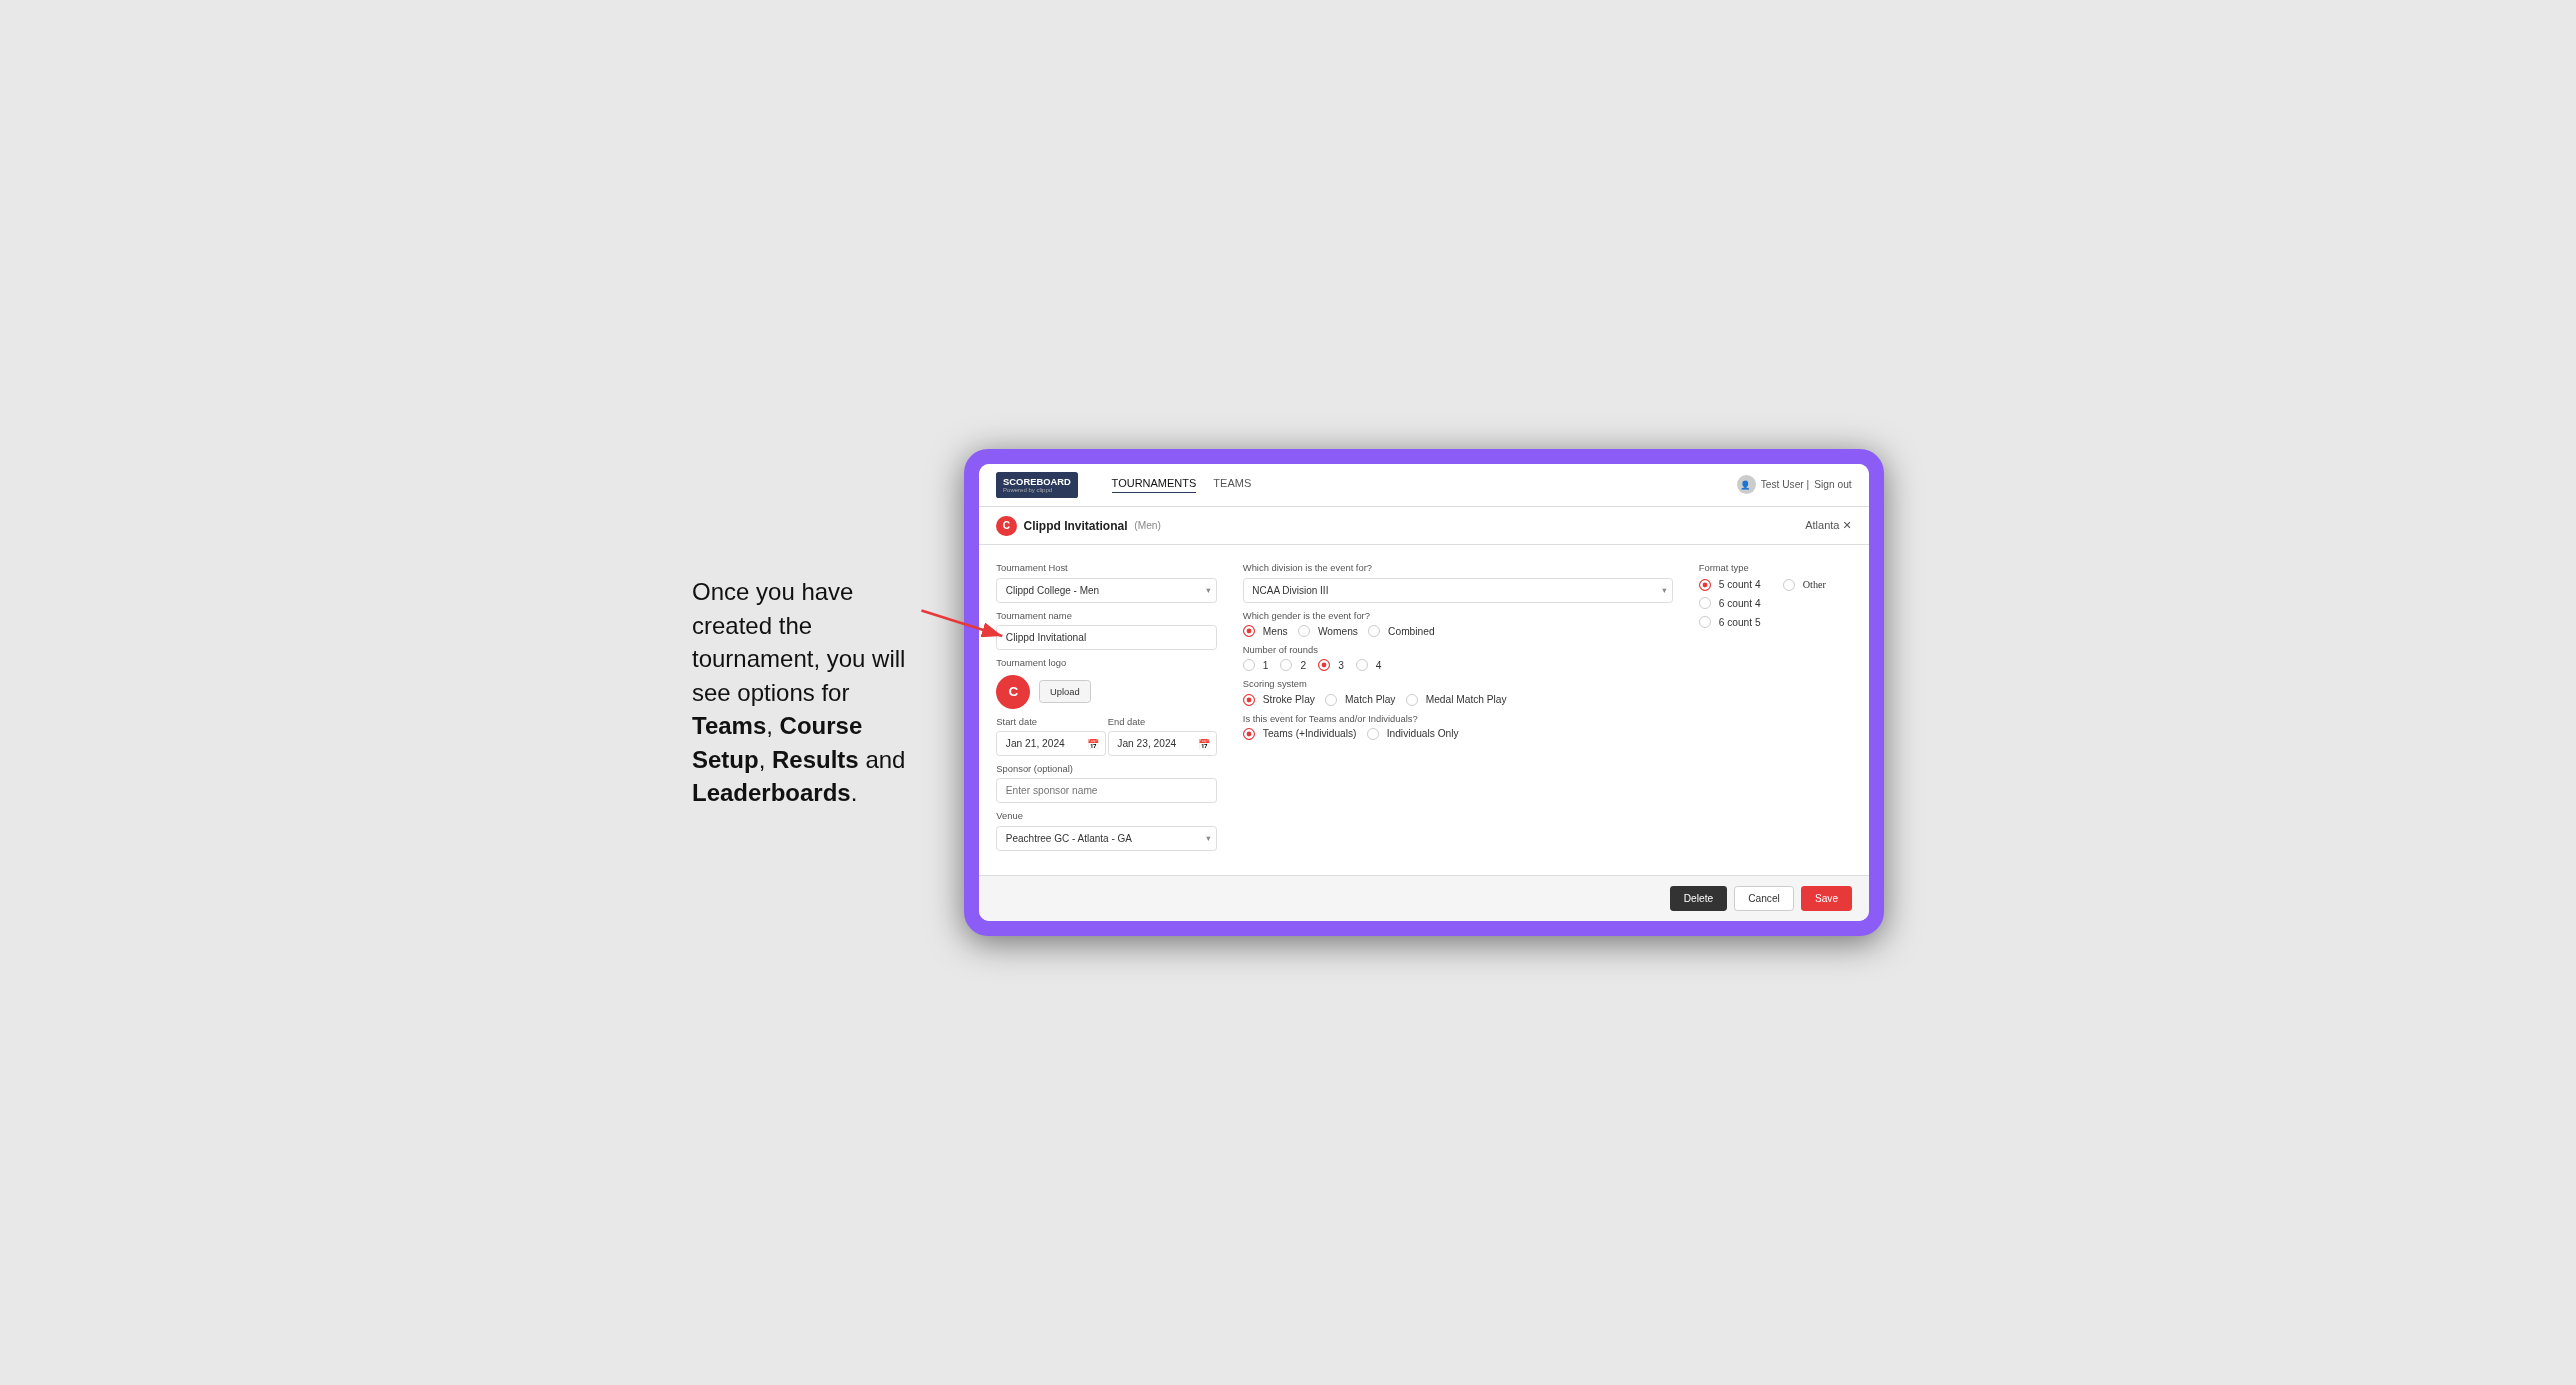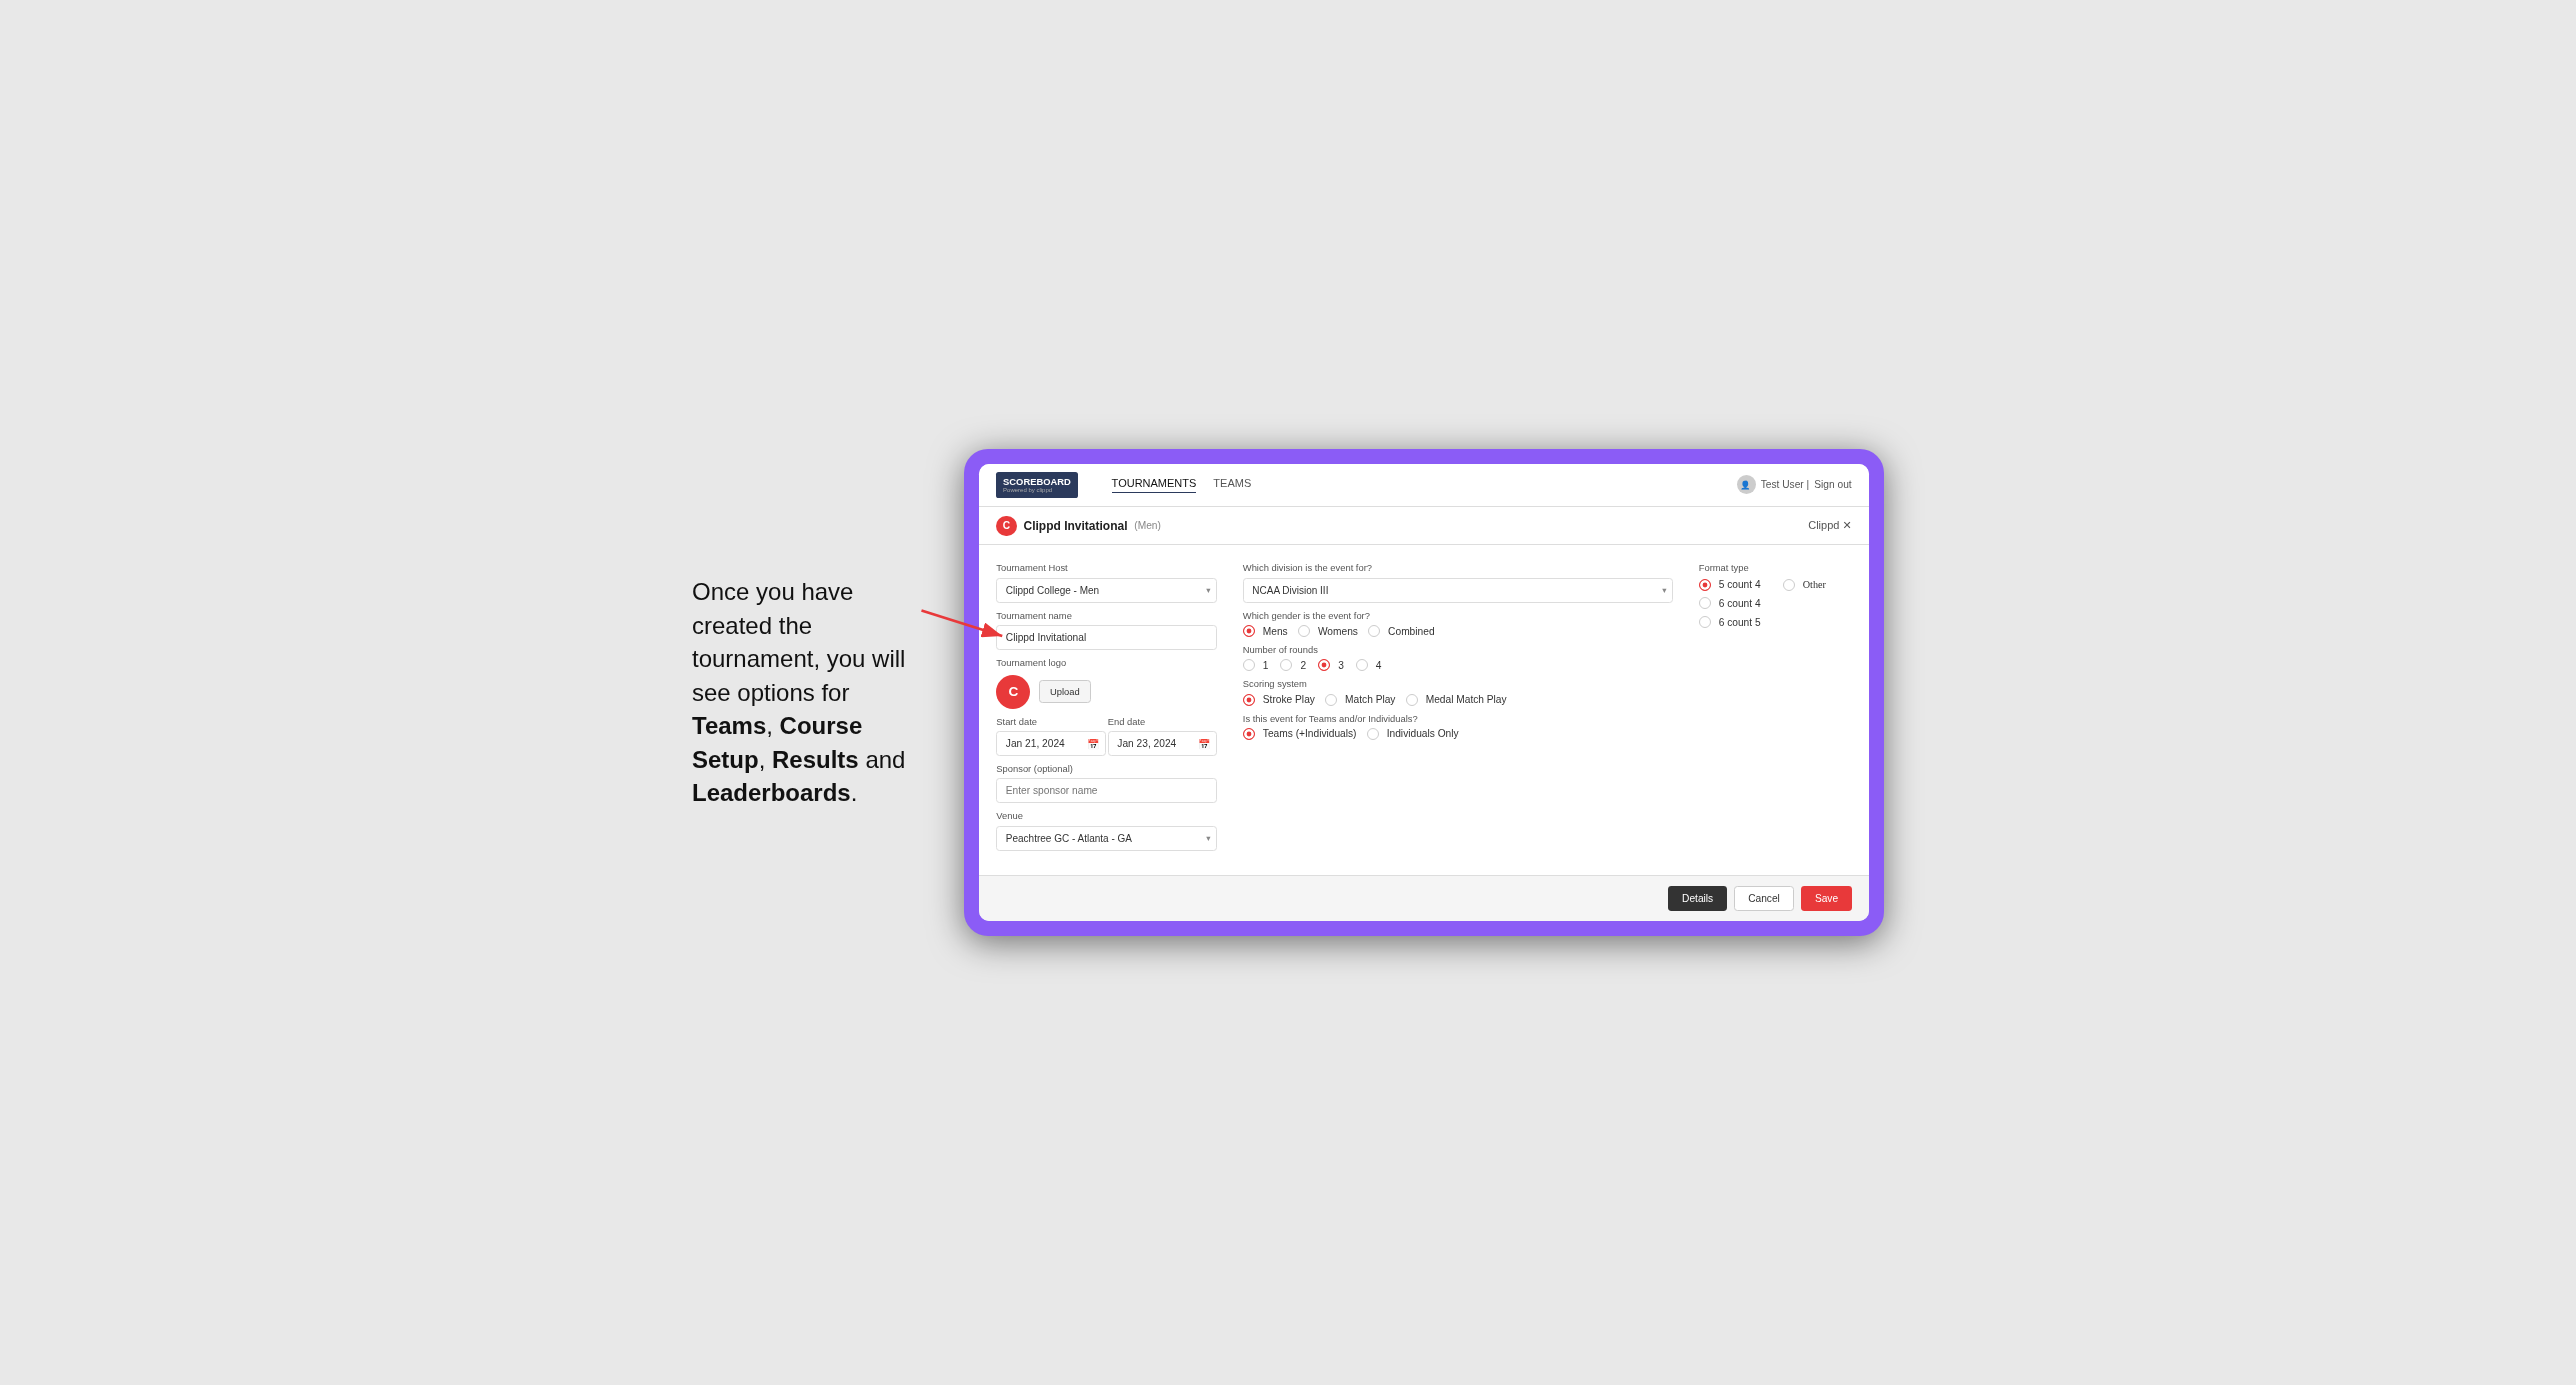--- a/index.html
+++ b/index.html
@@ -298,21 +298,21 @@
           <span style="cursor:pointer; color:#555;">Sign out</span>
         </div>
       </div>
 
       <div class="tournament-header">
         <div class="tournament-title">
           <div class="tournament-icon">C</div>
           <span class="tournament-name">Clippd Invitational</span>
           <span class="tournament-sub">(Men)</span>
         </div>
-        <span class="cancel-btn">Clippd ✕</span>
+        <span class="cancel-btn">Atlanta ✕</span>
       </div>
 
 
       <div class="main-content">
 
         <div class="left-col">
 
           <div class="field-group">
             <div class="field-label">Tournament Host</div>
             <div class="select-wrapper">
@@ -480,21 +480,21 @@
             <label class="radio-item">
               <div class="radio-circle"></div>
               <span>6 count 5</span>
             </label>
           </div>
         </div>
 
       </div>
 
       <div class="footer-bar">
-        <button class="btn btn-delete">Details</button>
+        <button class="btn btn-delete">Delete</button>
         <button class="btn btn-cancel">Cancel</button>
         <button class="btn btn-save">Save</button>
       </div>
 
     </div>
   </div>
 </div>
 
 
 </body></html>

